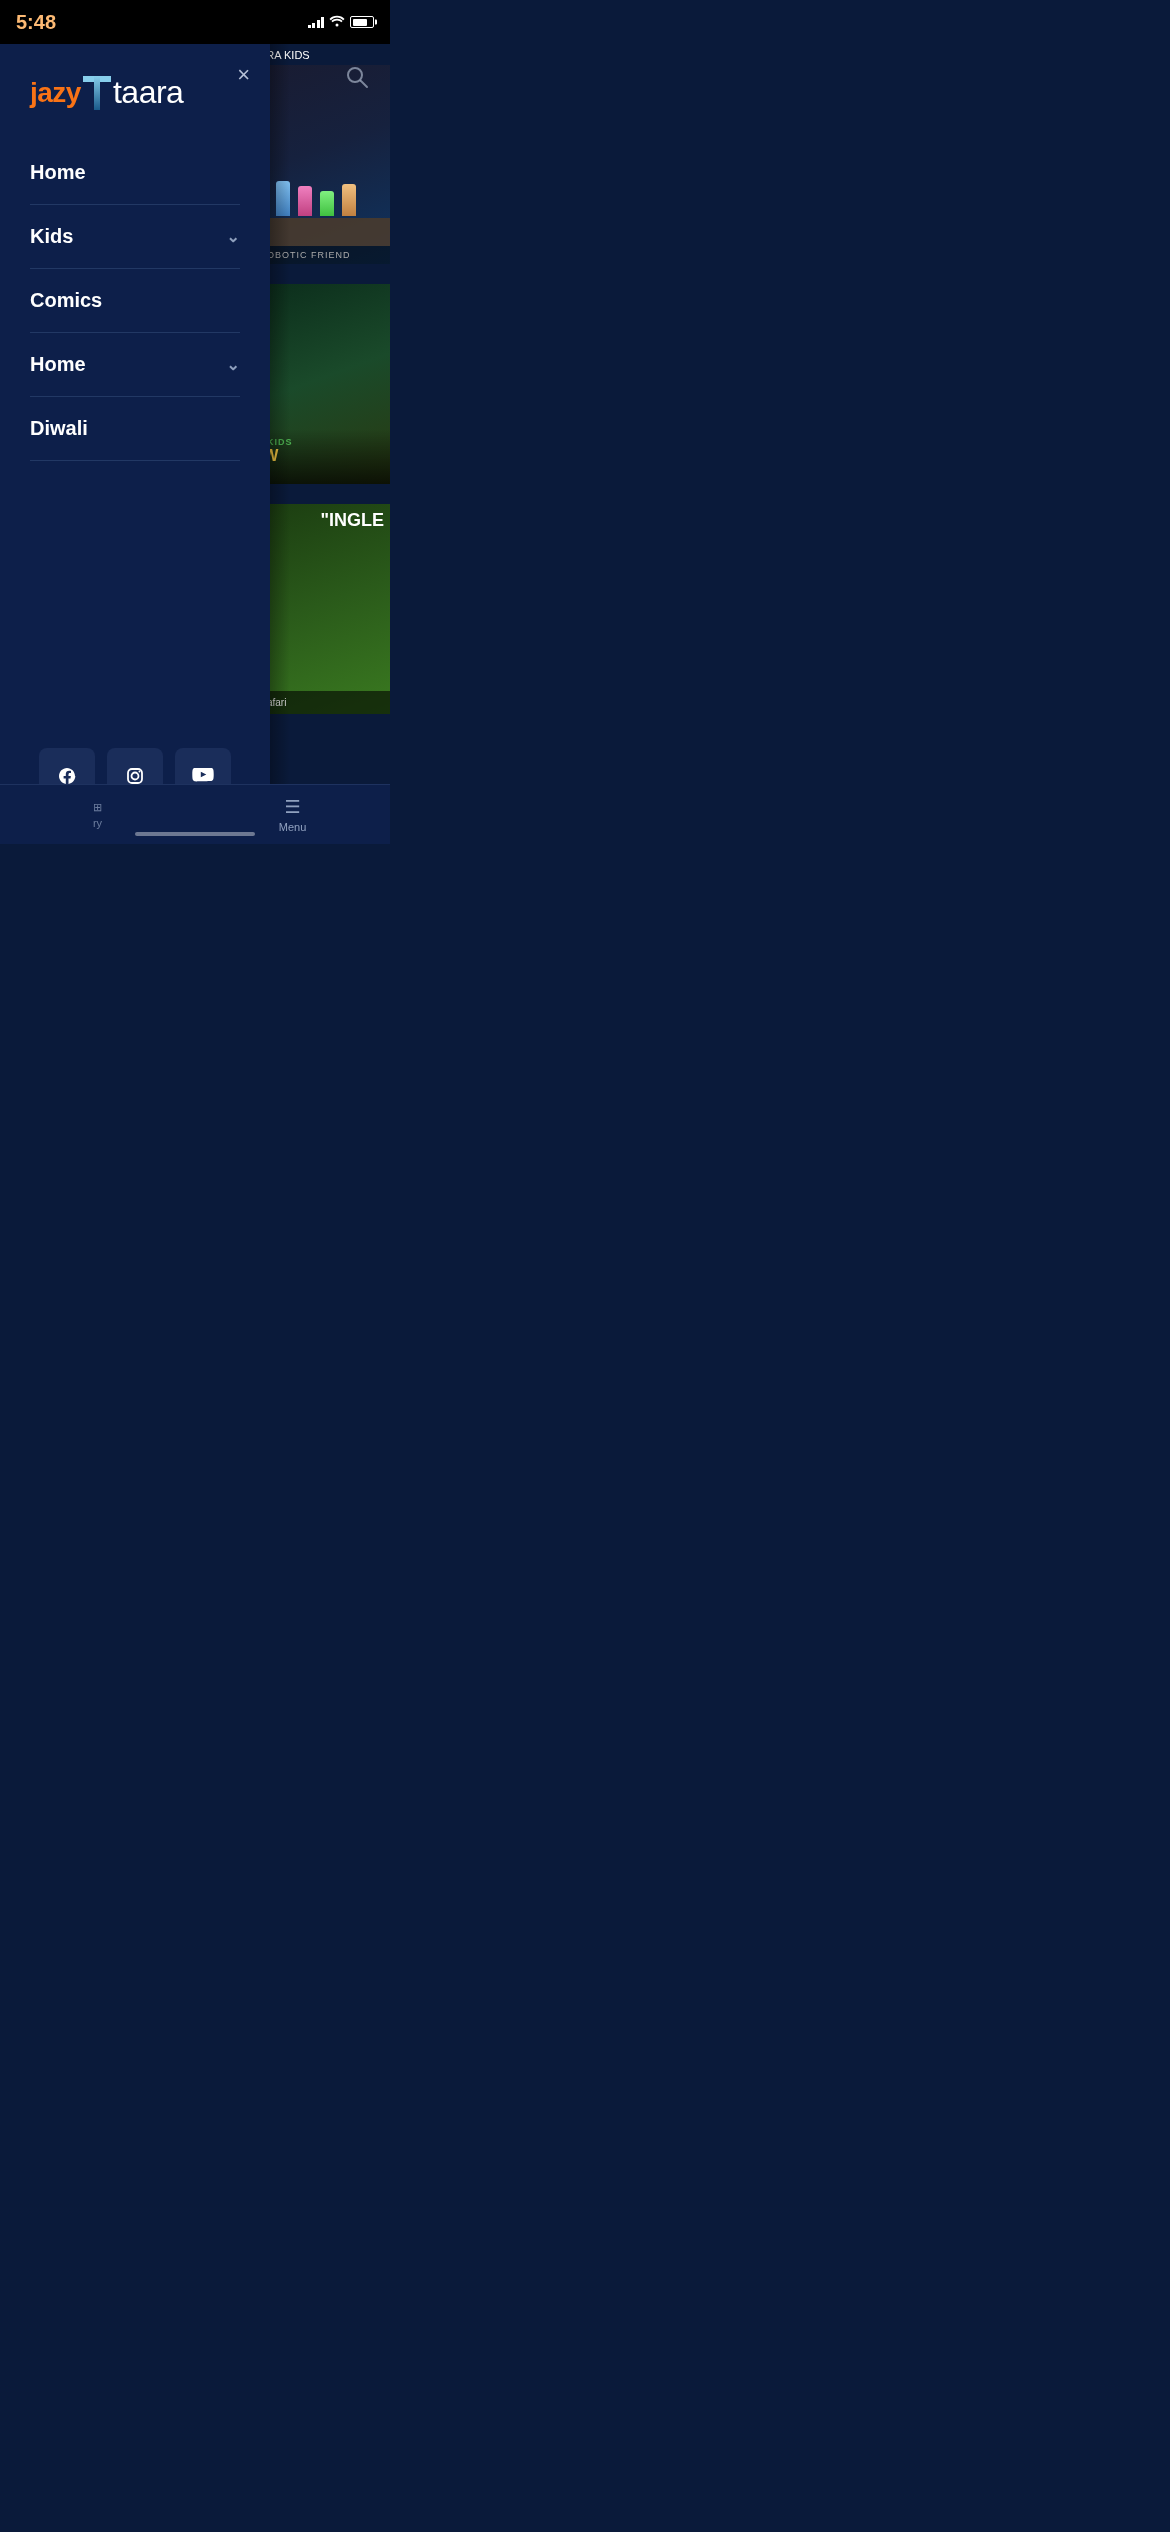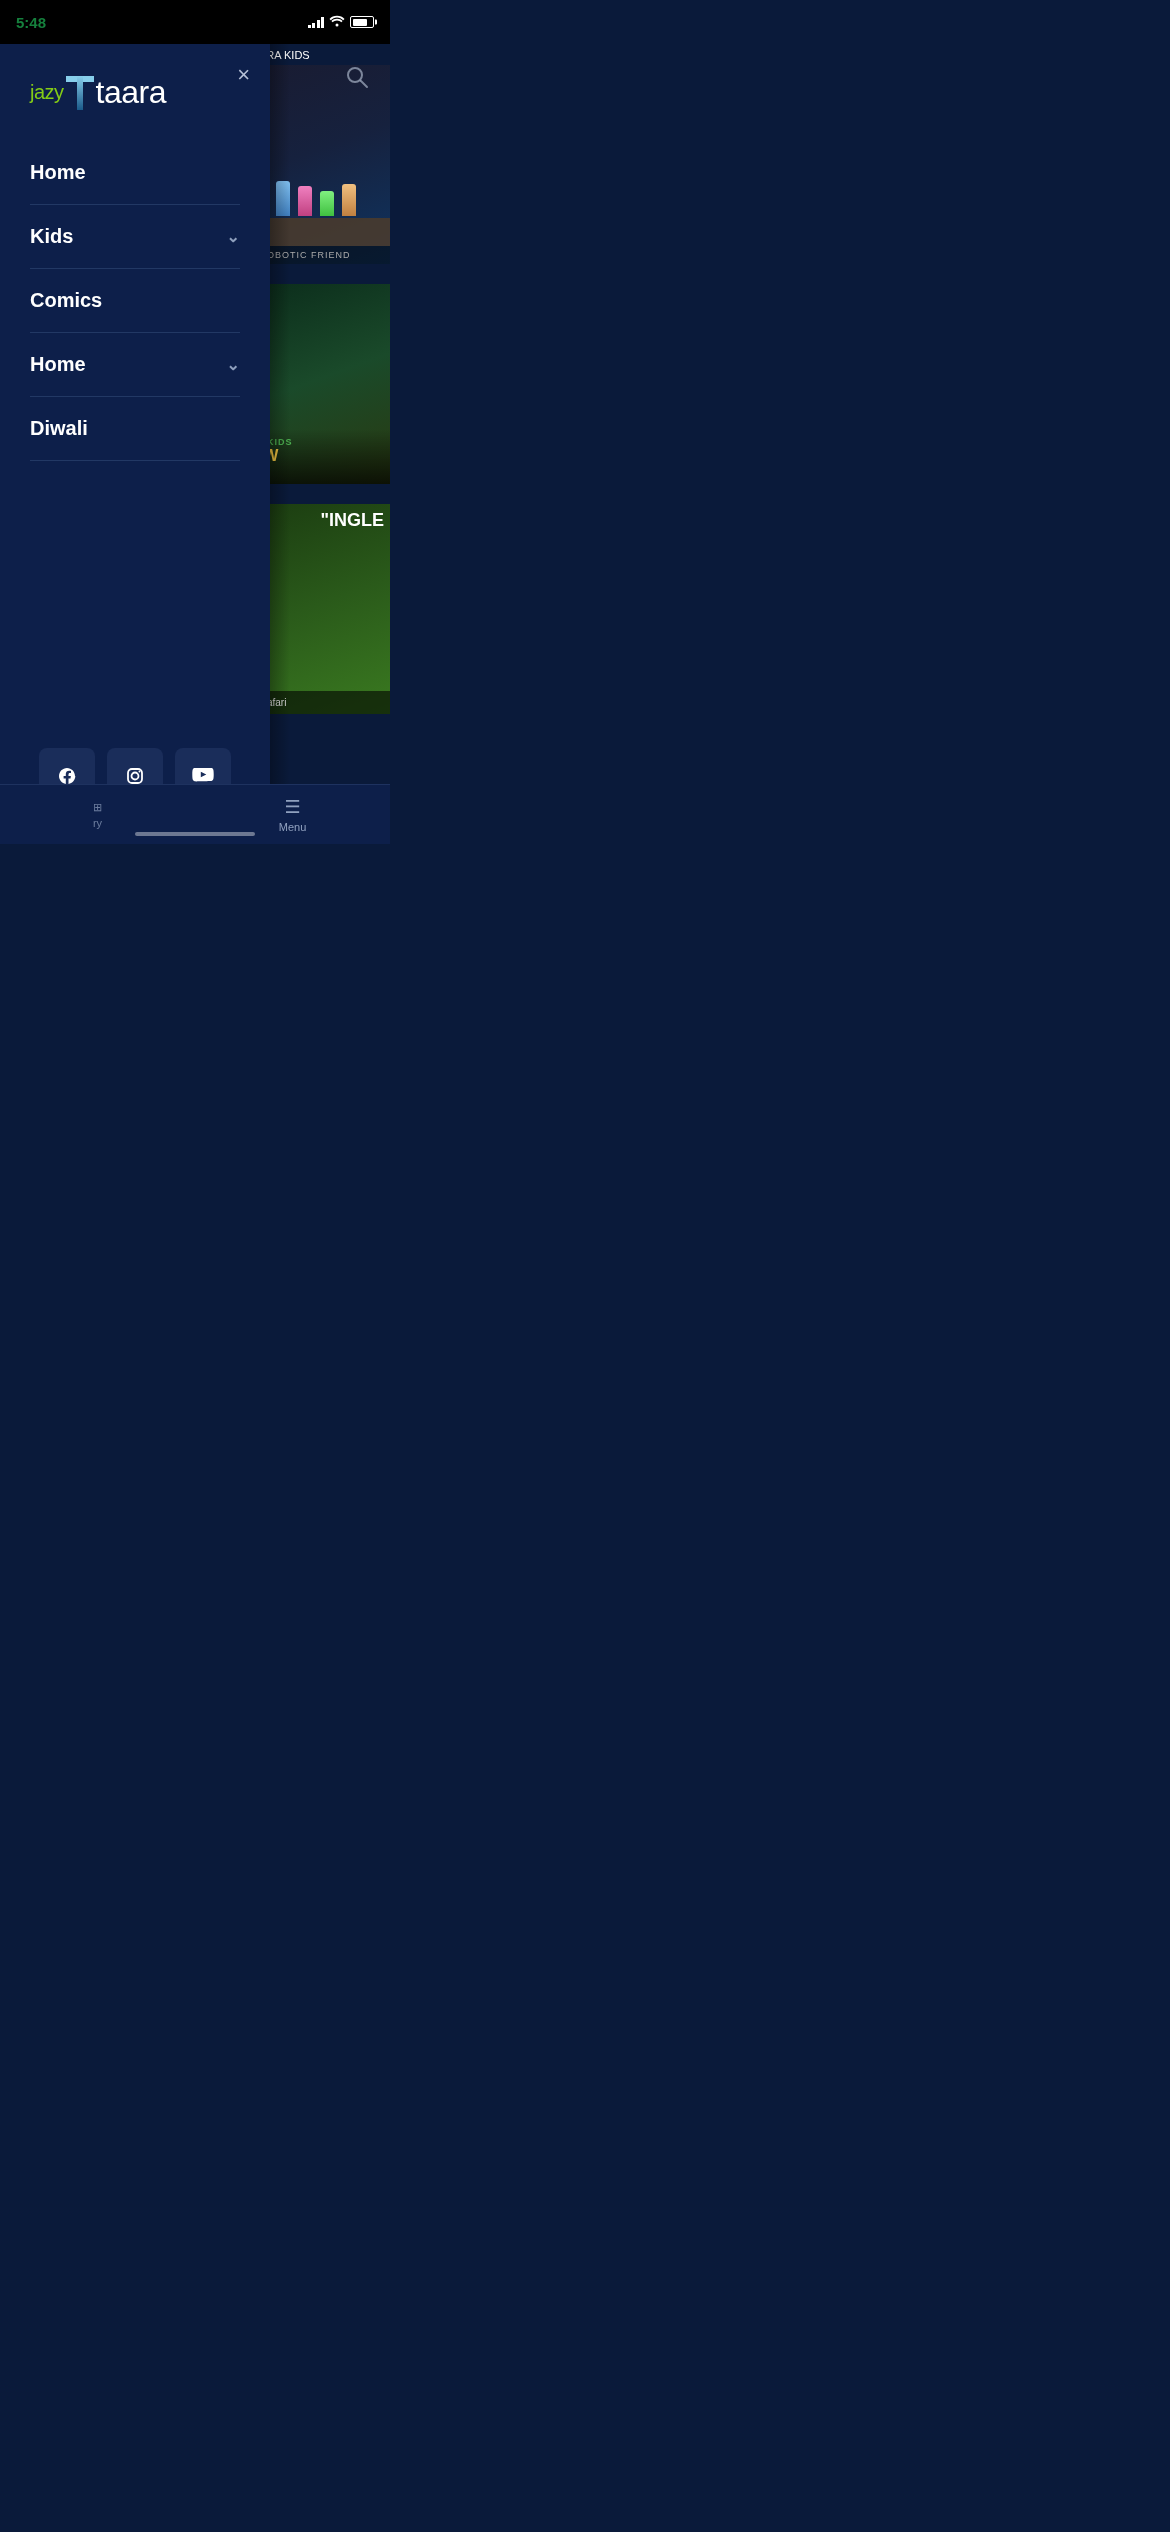--- a/index.html
+++ b/index.html
@@ -20,22 +20,22 @@
       height: 44px;
       background: #000;
       display: flex;
       align-items: center;
       justify-content: space-between;
       padding: 0 16px;
       position: relative;
       z-index: 100;
     }
     .status-time {
-      color: #15803d;
-      font-size: 15px;
+      color: #fdba74;
+      font-size: 20px;
       font-weight: 600;
     }
     .status-icons {
       display: flex;
       align-items: center;
       gap: 5px;
     }
     .signal-bars {
       display: flex;
       align-items: flex-end;
@@ -262,23 +262,23 @@
     
     .logo-area {
       padding: 30px 30px 30px 30px;
     }
     .logo {
       display: flex;
       align-items: center;
       gap: 0;
     }
     .logo-jazy {
-      color: #84cc16;
-      font-size: 20px;
-      font-weight: 400;
+      color: #f97316;
+      font-size: 28px;
+      font-weight: 700;
       letter-spacing: -0.5px;
     }
     .logo-t-icon {
       width: 28px;
       height: 34px;
       position: relative;
       margin: 0 2px;
       display: inline-flex;
       align-items: flex-start;
       justify-content: center;

